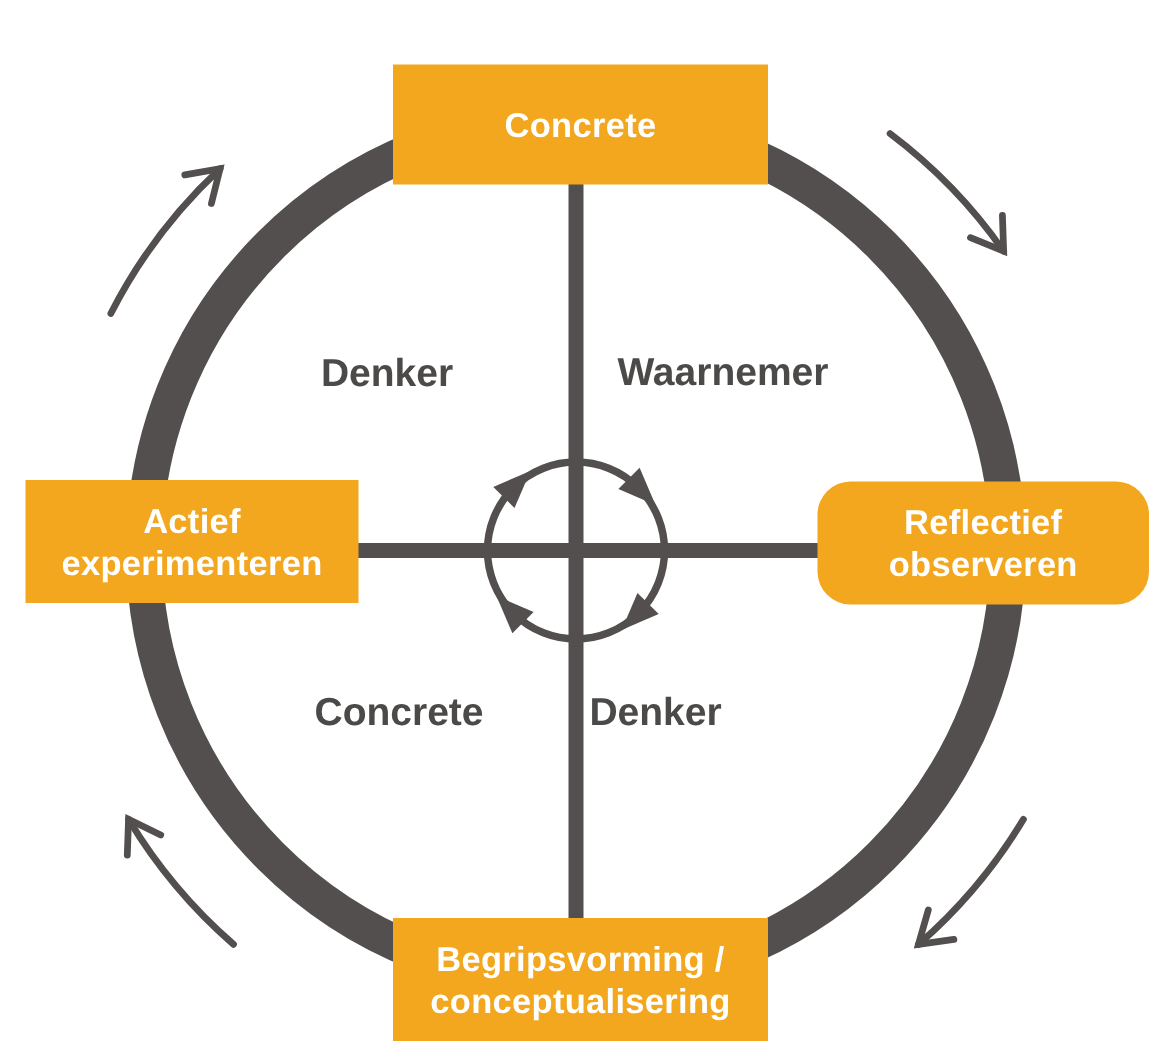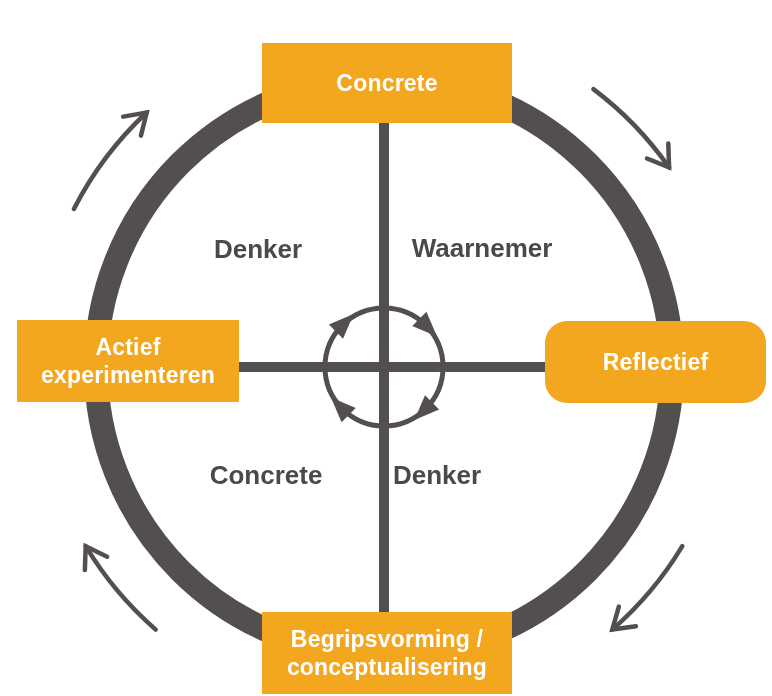--- a/index.html
+++ b/index.html
@@ -87,20 +87,21 @@
       </g>
     </g>
   </svg>
 
   <div class="box box-top">
     <div>Concrete</div>
   </div>
 
   <div class="box box-right">
     <div>Reflectief</div>
+    <div>observeren</div>
   </div>
 
   <div class="box box-bottom">
     <div>Begripsvorming /</div>
     <div>conceptualisering</div>
   </div>
 
   <div class="box box-left">
     <div>Actief</div>
     <div>experimenteren</div>

